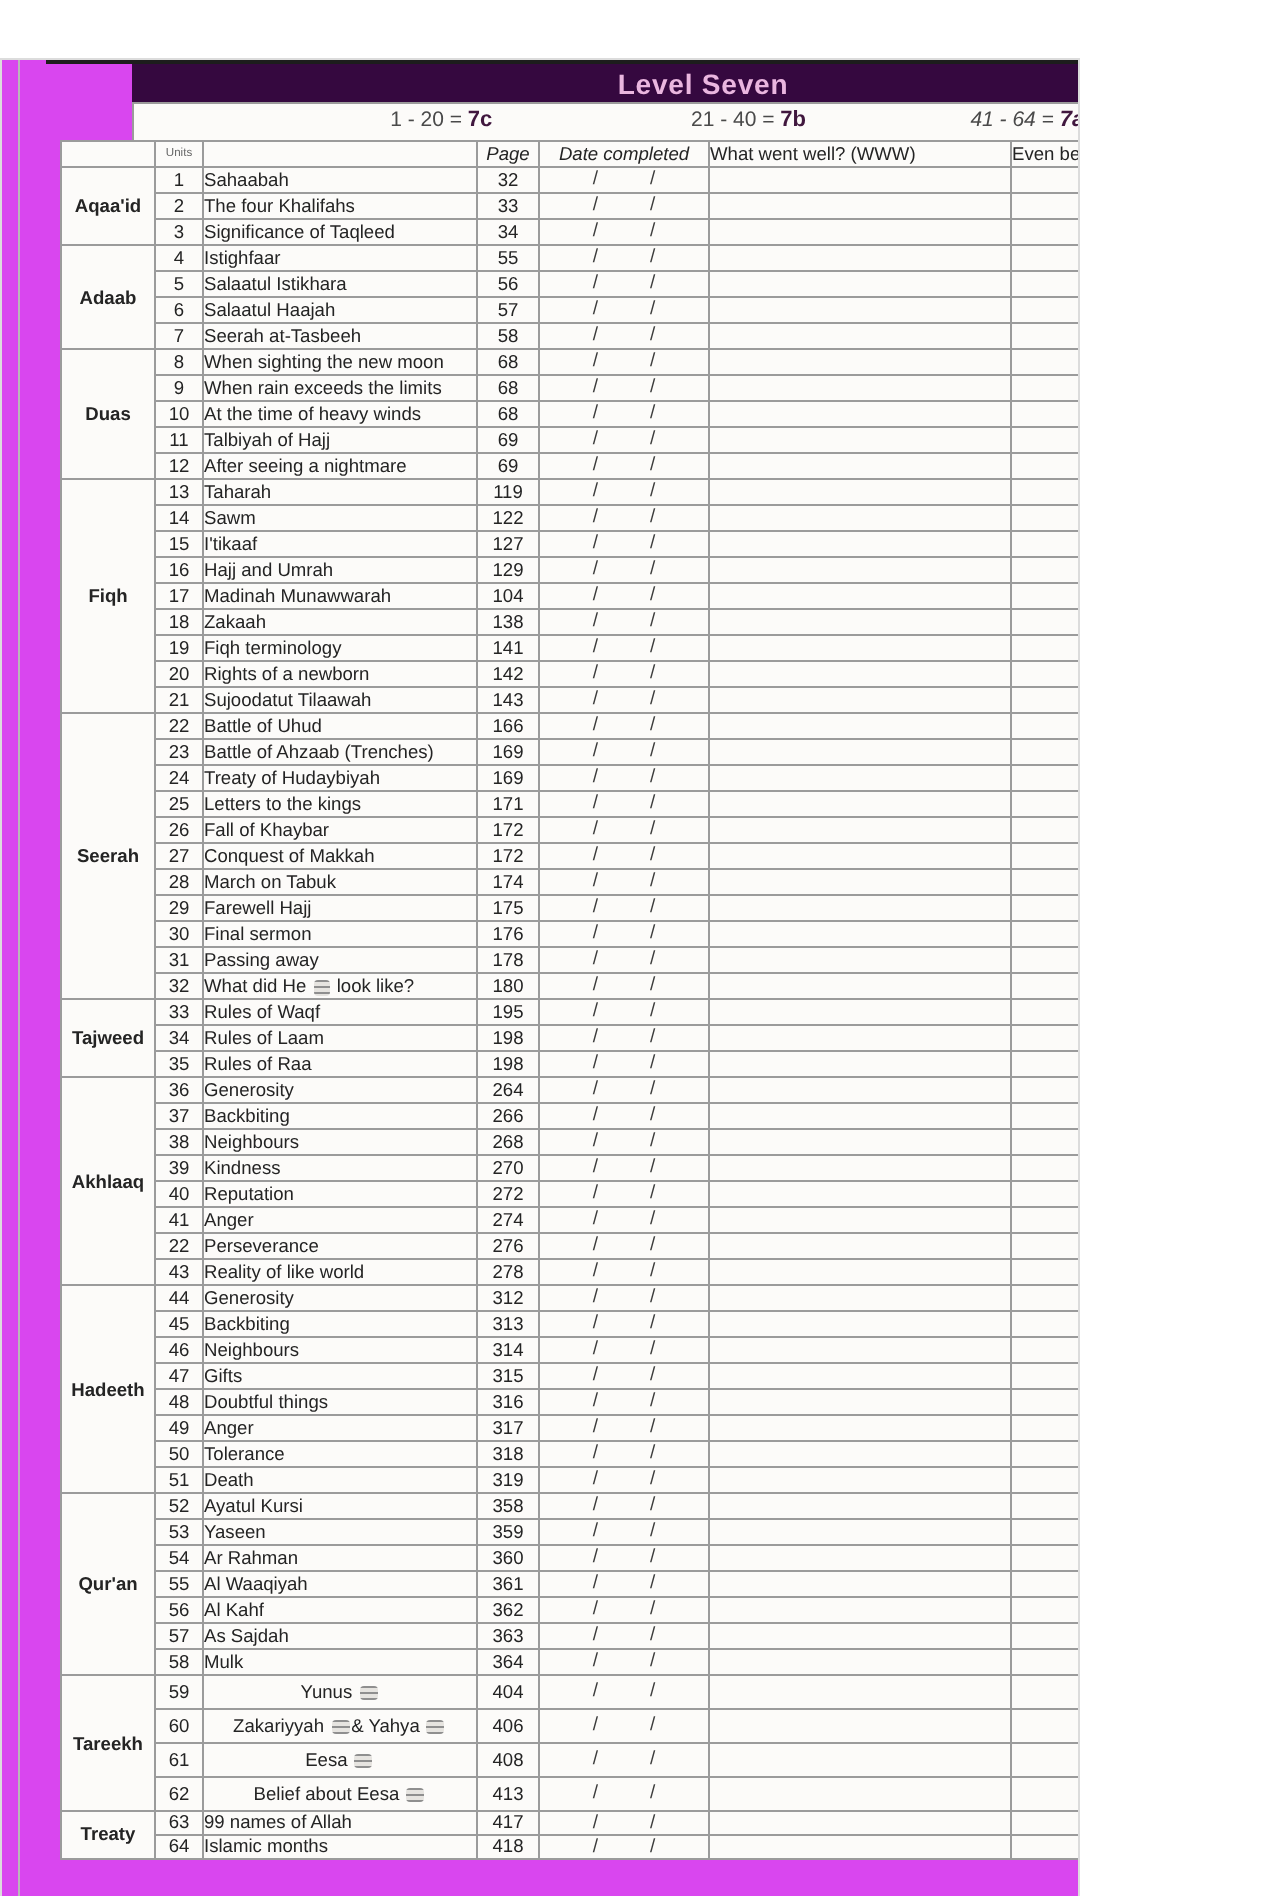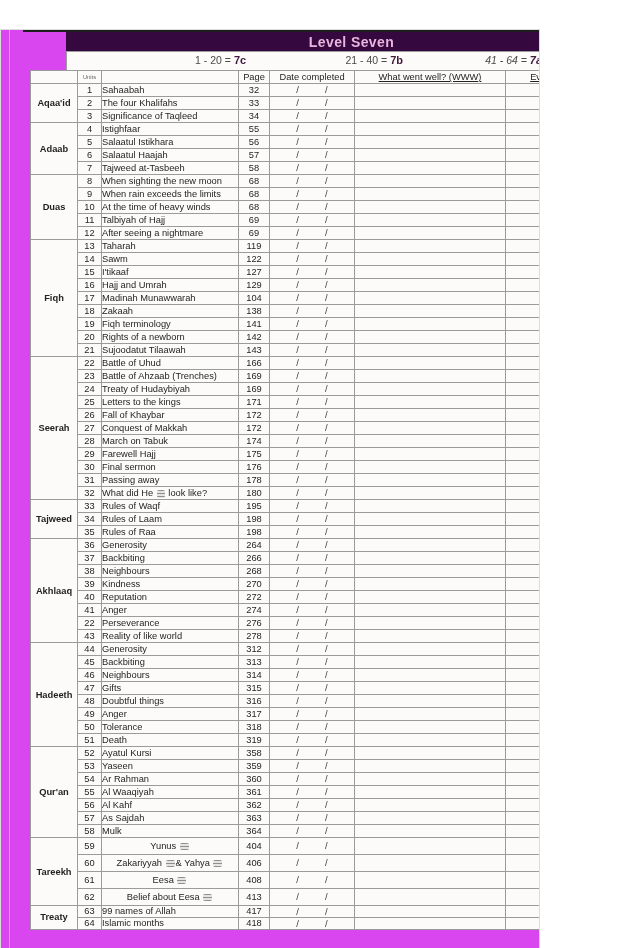--- a/index.html
+++ b/index.html
@@ -37,22 +37,22 @@
   table.syllabus td{
     border:1px solid #9b9b9b;height:12px;padding:0;
     font-size:9.3px;line-height:12px;overflow:hidden;white-space:nowrap;
     color:#242424;
   }
   tr.tall td{height:16px;line-height:16px;text-align:center;}
   tr.short td{height:11px;line-height:11px;}
   td.ghost{border-top-style:hidden;border-left-style:hidden;background:#fcfbf9;}
   thead td{height:13px;line-height:13px;color:#333;}
   .units-hdr{font-size:5.8px;color:#666;text-align:center;display:block;}
-  .hdr-c{text-align:center;font-size:9.5px;}
-  .hdr-w{text-align:center;font-size:9.8px;text-decoration:underline;}
+  .hdr-c{text-align:center;font-size:9.5px;font-style:italic;}
+  .hdr-w{text-align:left;font-size:9.8px;}
   td.cat{
     text-align:center;font-weight:bold;font-size:10.3px;color:#161616;
     line-height:normal;white-space:nowrap;border-radius:18px;
   }
   td.unit{text-align:center;color:#8c4190;font-size:9.3px;}
   td.topic{padding-left:4px;}
   td.pagecol{text-align:center;}
   td.datecol .date-wrap{display:flex;justify-content:center;gap:26px;}
   td.datecol .slash{color:#3c3c3c;font-size:9.5px;}
   .hsym{
@@ -182,21 +182,21 @@
             <div class="date-wrap">
               <span class="slash">/</span>
               <span class="slash">/</span>
             </div>
           </td>
           <td></td>
           <td></td>
         </tr>
         <tr>
           <td class="unit">7</td>
-          <td class="topic">Tajweed at-Tasbeeh</td>
+          <td class="topic">Seerah at-Tasbeeh</td>
           <td class="pagecol">58</td>
           <td class="datecol">
             <div class="date-wrap">
               <span class="slash">/</span>
               <span class="slash">/</span>
             </div>
           </td>
           <td></td>
           <td></td>
         </tr>

